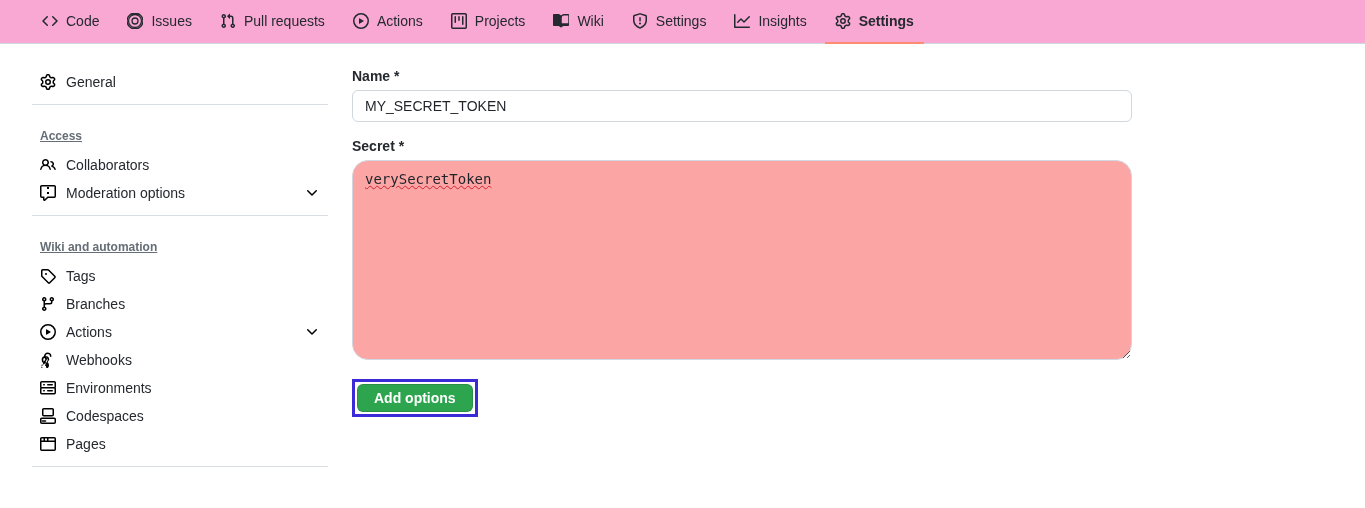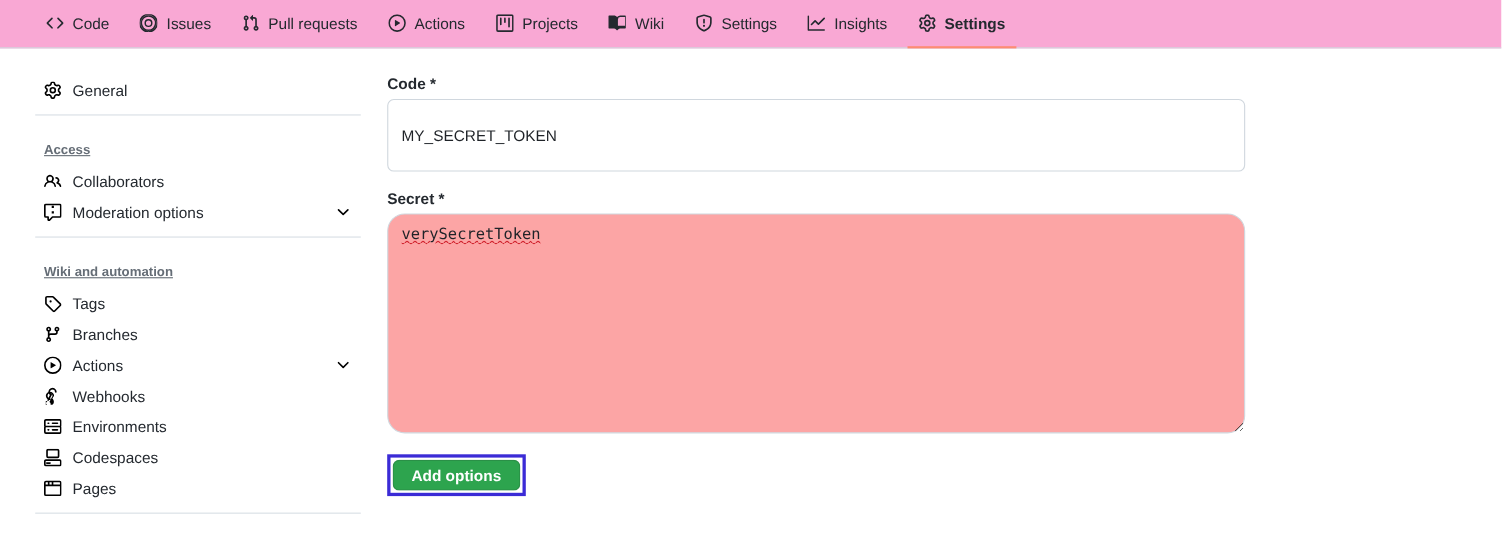--- a/index.html
+++ b/index.html
@@ -77,21 +77,21 @@
   .page-title .crumb-sep { color: #57606a; padding: 0 4px; }
   .page-title .crumb-current { color: #24292f; }
   .form-label {
     display: block;
     font-weight: 600;
     font-size: 14px;
     margin-bottom: 6px;
   }
   .form-input {
     width: 100%;
-    padding: 22px 12px;
+    padding: 5px 12px;
     font-size: 14px;
     line-height: 20px;
     border: 1px solid #d0d7de;
     border-radius: 6px;
     background: #ffffff;
     color: #1f2328;
     margin-bottom: 16px;
   }
   .form-textarea {
     width: 100%;
@@ -264,21 +264,21 @@
         <svg class="icon" viewBox="0 0 16 16">
             <path d="M0 2.75C0 1.784.784 1 1.75 1h12.5c.966 0 1.75.784 1.75 1.75v10.5A1.75 1.75 0 0 1 14.25 15H1.75A1.75 1.75 0 0 1 0 13.25ZM14.5 6h-13v7.25c0 .138.112.25.25.25h12.5a.25.25 0 0 0 .25-.25Zm-13-3.25V4.5h2v-2H1.75a.25.25 0 0 0-.25.25ZM5 4.5h2v-2H5Zm3.5 0h6V2.75a.25.25 0 0 0-.25-.25H8.5Z"></path>
           </svg>
         <span>Pages</span>
       </div>
     </div>
   </aside>
 
   <main class="main">
 
-    <label class="form-label">Code *</label>
+    <label class="form-label">Name *</label>
     <input class="form-input" type="text" value="MY_SECRET_TOKEN" style="">
 
     <label class="form-label">Secret *</label>
     <textarea class="form-textarea" style="">verySecretToken</textarea>
 
     <span class="btn-highlight-wrap">
       <button class="btn-primary">Add options</button>
     </span>
   </main>
 </div>

